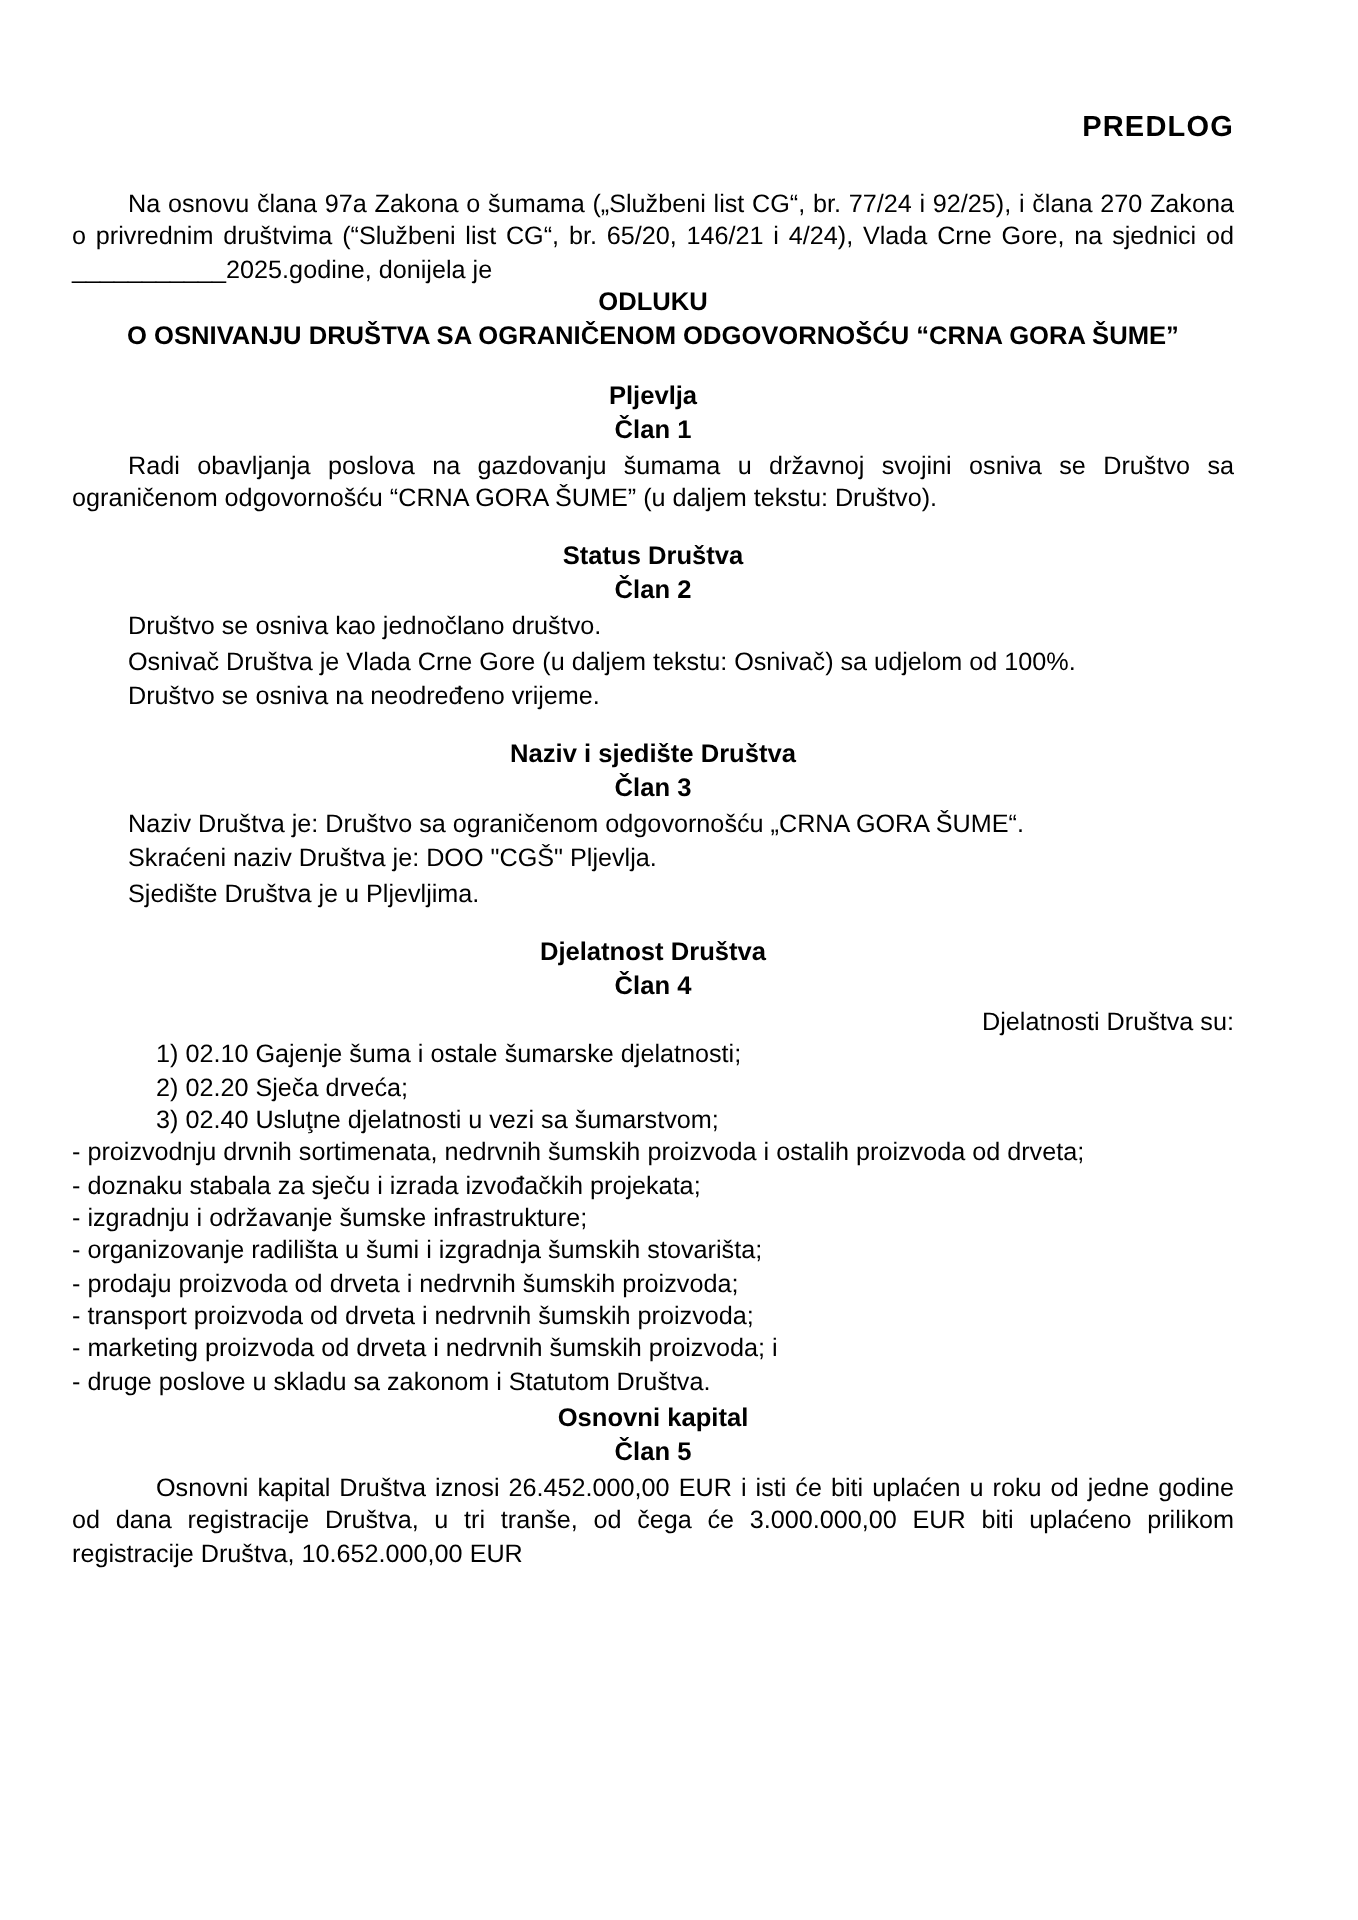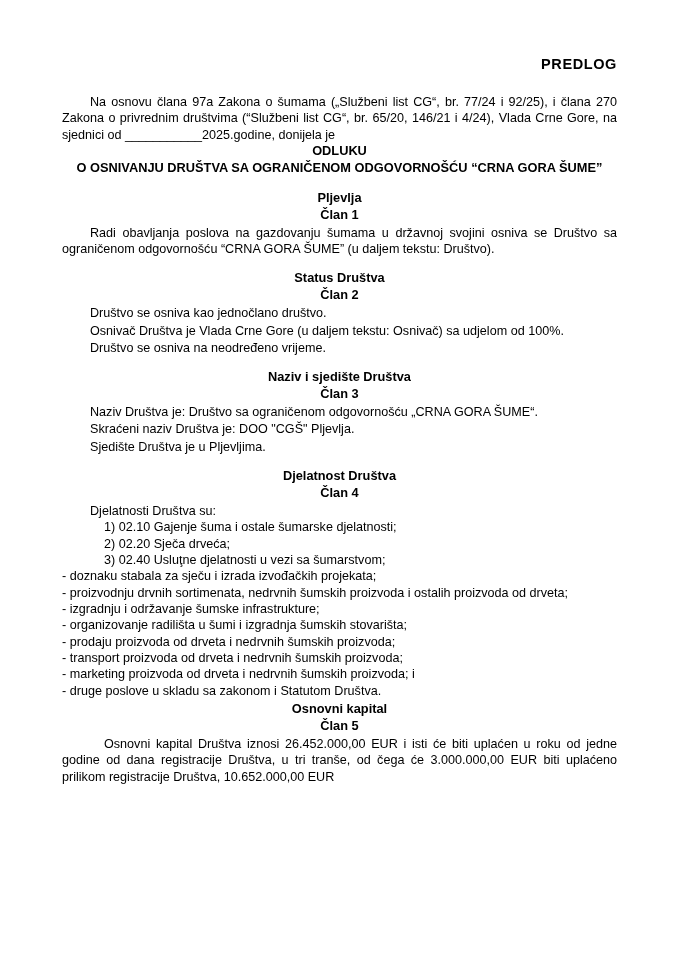--- a/index.html
+++ b/index.html
@@ -12,21 +12,21 @@
     height: 960px;
     font-family: "Liberation Sans", sans-serif;
     color: #000000;
     overflow: hidden;
   }
   .page {
     position: relative;
     width: 679px;
     height: 756px;
     box-sizing: border-box;
-    padding: 56px 62px 0 62px;
+    padding: 56px 62px 0 36px;
   }
   .doc-label {
     text-align: right;
     font-size: 14.5px;
     font-weight: bold;
     letter-spacing: 0.6px;
     margin: 0 0 22px 0;
   }
   p {
     margin: 0;
@@ -65,21 +65,21 @@
     line-height: 1.30;
     padding-left: 56px;
     text-indent: -14px;
   }
   .dash-item {
     font-size: 12.6px;
     line-height: 1.30;
     text-align: left;
   }
   .plain-left {
-    text-align: left;
+    text-align: right;
   }
 </style>
 </head>
 <body>
 
 <div class="page">
 
   <div class="doc-label">PREDLOG</div>
 
   <p class="indent">Na osnovu člana 97a Zakona o šumama („Službeni list CG“, br. 77/24 i 92/25), i člana 270 Zakona o privrednim društvima (“Službeni list CG“, br. 65/20, 146/21 i 4/24), Vlada Crne Gore, na sjednici od ___________2025.godine, donijela je</p>
@@ -112,22 +112,22 @@
   <p class="indent para">Sjedište Društva je u Pljevljima.</p>
 
   <div class="section-head">
     <span>Djelatnost Društva</span>
     <span class="clan">Član 4</span>
   </div>
   <p class="indent para plain-left">Djelatnosti Društva su:</p>
   <p class="list-item">1)  02.10  Gajenje šuma i ostale šumarske djelatnosti;</p>
   <p class="list-item">2)  02.20  Sječa drveća;</p>
   <p class="list-item">3)  02.40  Usluţne djelatnosti u vezi sa šumarstvom;</p>
+  <p class="dash-item">- proizvodnju drvnih sortimenata, nedrvnih šumskih proizvoda i ostalih proizvoda od drveta;</p>
   <p class="dash-item">- doznaku stabala za sječu i izrada izvođačkih projekata;</p>
-  <p class="dash-item">- proizvodnju drvnih sortimenata, nedrvnih šumskih proizvoda i ostalih proizvoda od drveta;</p>
   <p class="dash-item">- izgradnju i održavanje šumske infrastrukture;</p>
   <p class="dash-item">- organizovanje radilišta u šumi i izgradnja šumskih stovarišta;</p>
   <p class="dash-item">- prodaju proizvoda od drveta i nedrvnih šumskih proizvoda;</p>
   <p class="dash-item">- transport proizvoda od drveta i nedrvnih šumskih proizvoda;</p>
   <p class="dash-item">- marketing proizvoda od drveta i nedrvnih šumskih proizvoda; i</p>
   <p class="dash-item">- druge poslove u skladu sa zakonom i Statutom Društva.</p>
 
   <div class="section-head" style="margin-top:2px">
     <span>Osnovni kapital</span>
     <span class="clan">Član 5</span>

